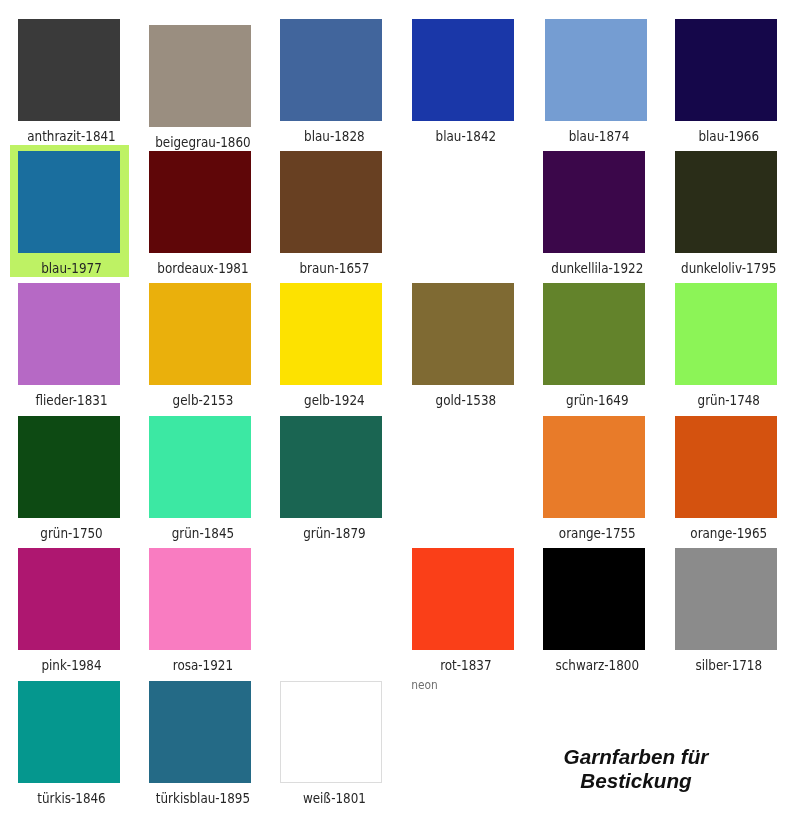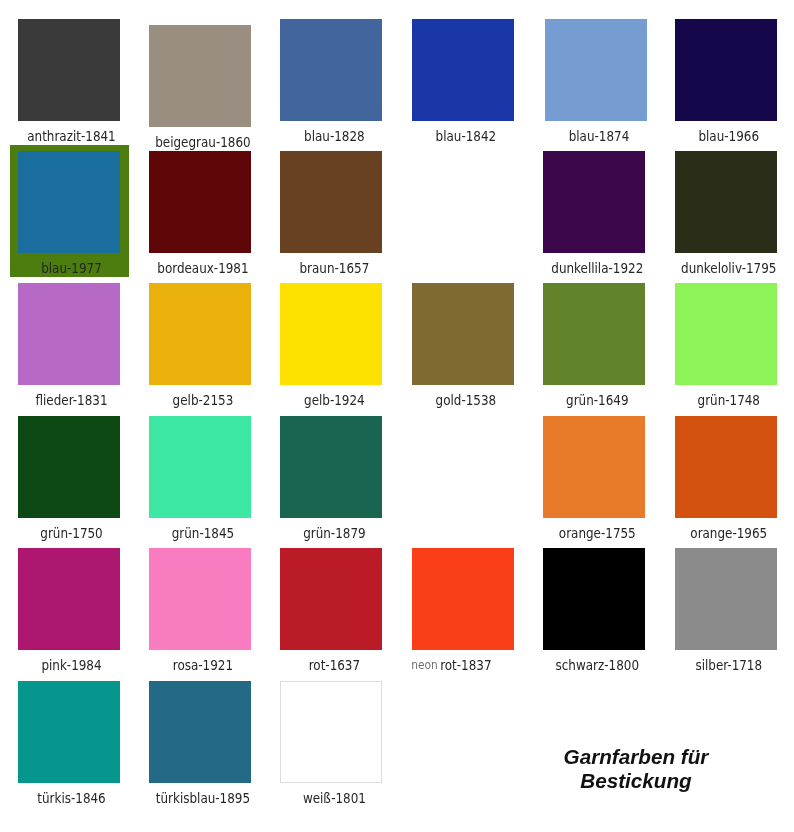--- a/index.html
+++ b/index.html
@@ -4,22 +4,22 @@
 <title>Garnfarben</title>
 <style>
   html,body{margin:0;padding:0;background:#ffffff;}
   body{width:794px;height:832px;overflow:hidden;font-family:"Liberation Sans",sans-serif;}
   #grid{position:relative;width:794px;height:832px;}
   .cell{position:absolute;width:119px;height:132px;padding-top:6px;box-sizing:border-box;}
   .sw{width:102px;height:102px;margin-left:8px;}
   .lab{text-align:center;font-family:"DejaVu Sans Condensed","DejaVu Sans",sans-serif;font-size:13.3px;
        color:#262626;top:116px;white-space:nowrap;
        position:absolute;left:0;width:119px;padding-left:5px;box-sizing:border-box;}
-  .sel{background:#4d7c0f;}
-  .pre{font-size:11.8px;color:#6f6f6f;position:absolute;right:100%;margin-right:2.5px;}
+  .sel{background:#bef264;}
+  .pre{font-size:11.8px;color:#6f6f6f;position:absolute;right:100%;margin-right:2.5px;margin-top:20px;}
   .lab .inner{position:relative;display:inline-block;}
   #caption{position:absolute;left:526px;top:745px;width:220px;text-align:center;
            font-family:Liberation Sans, sans-serif;font-weight:bold;font-style:italic;
            font-size:20.7px;line-height:24px;color:#111;}
 </style>
 </head>
 <body>
 
 <div id="grid">
     <div class="cell" style="left: 9.5px; top: 12.5px;">
@@ -111,24 +111,20 @@
     <div class="lab"><span class="inner"><span class="main">orange-1965</span></span></div>
   </div>
     <div class="cell" style="left: 9.5px; top: 542.1px;">
     <div class="sw" style="background: rgb(174, 23, 112);"></div>
     <div class="lab"><span class="inner"><span class="main">pink-1984</span></span></div>
   </div>
     <div class="cell" style="left: 140.95px; top: 542.1px;">
     <div class="sw" style="background: rgb(249, 124, 193);"></div>
     <div class="lab"><span class="inner"><span class="main">rosa-1921</span></span></div>
   </div>
-    <div class="cell" style="left: 272.4px; top: 542.1px;">
-    <div class="sw" style="background: rgb(186, 27, 39);"></div>
-    <div class="lab"><span class="inner"><span class="main">rot-1637</span></span></div>
-  </div>
     <div class="cell" style="left: 403.85px; top: 542.1px;">
     <div class="sw" style="background: rgb(250, 63, 24);"></div>
     <div class="lab"><span class="inner"><span class="pre">neon</span><span class="main">rot-1837</span></span></div>
   </div>
     <div class="cell" style="left: 535.3px; top: 542.1px;">
     <div class="sw" style="background: rgb(0, 0, 0);"></div>
     <div class="lab"><span class="inner"><span class="main">schwarz-1800</span></span></div>
   </div>
     <div class="cell" style="left: 666.75px; top: 542.1px;">
     <div class="sw" style="background: rgb(139, 139, 139);"></div>

